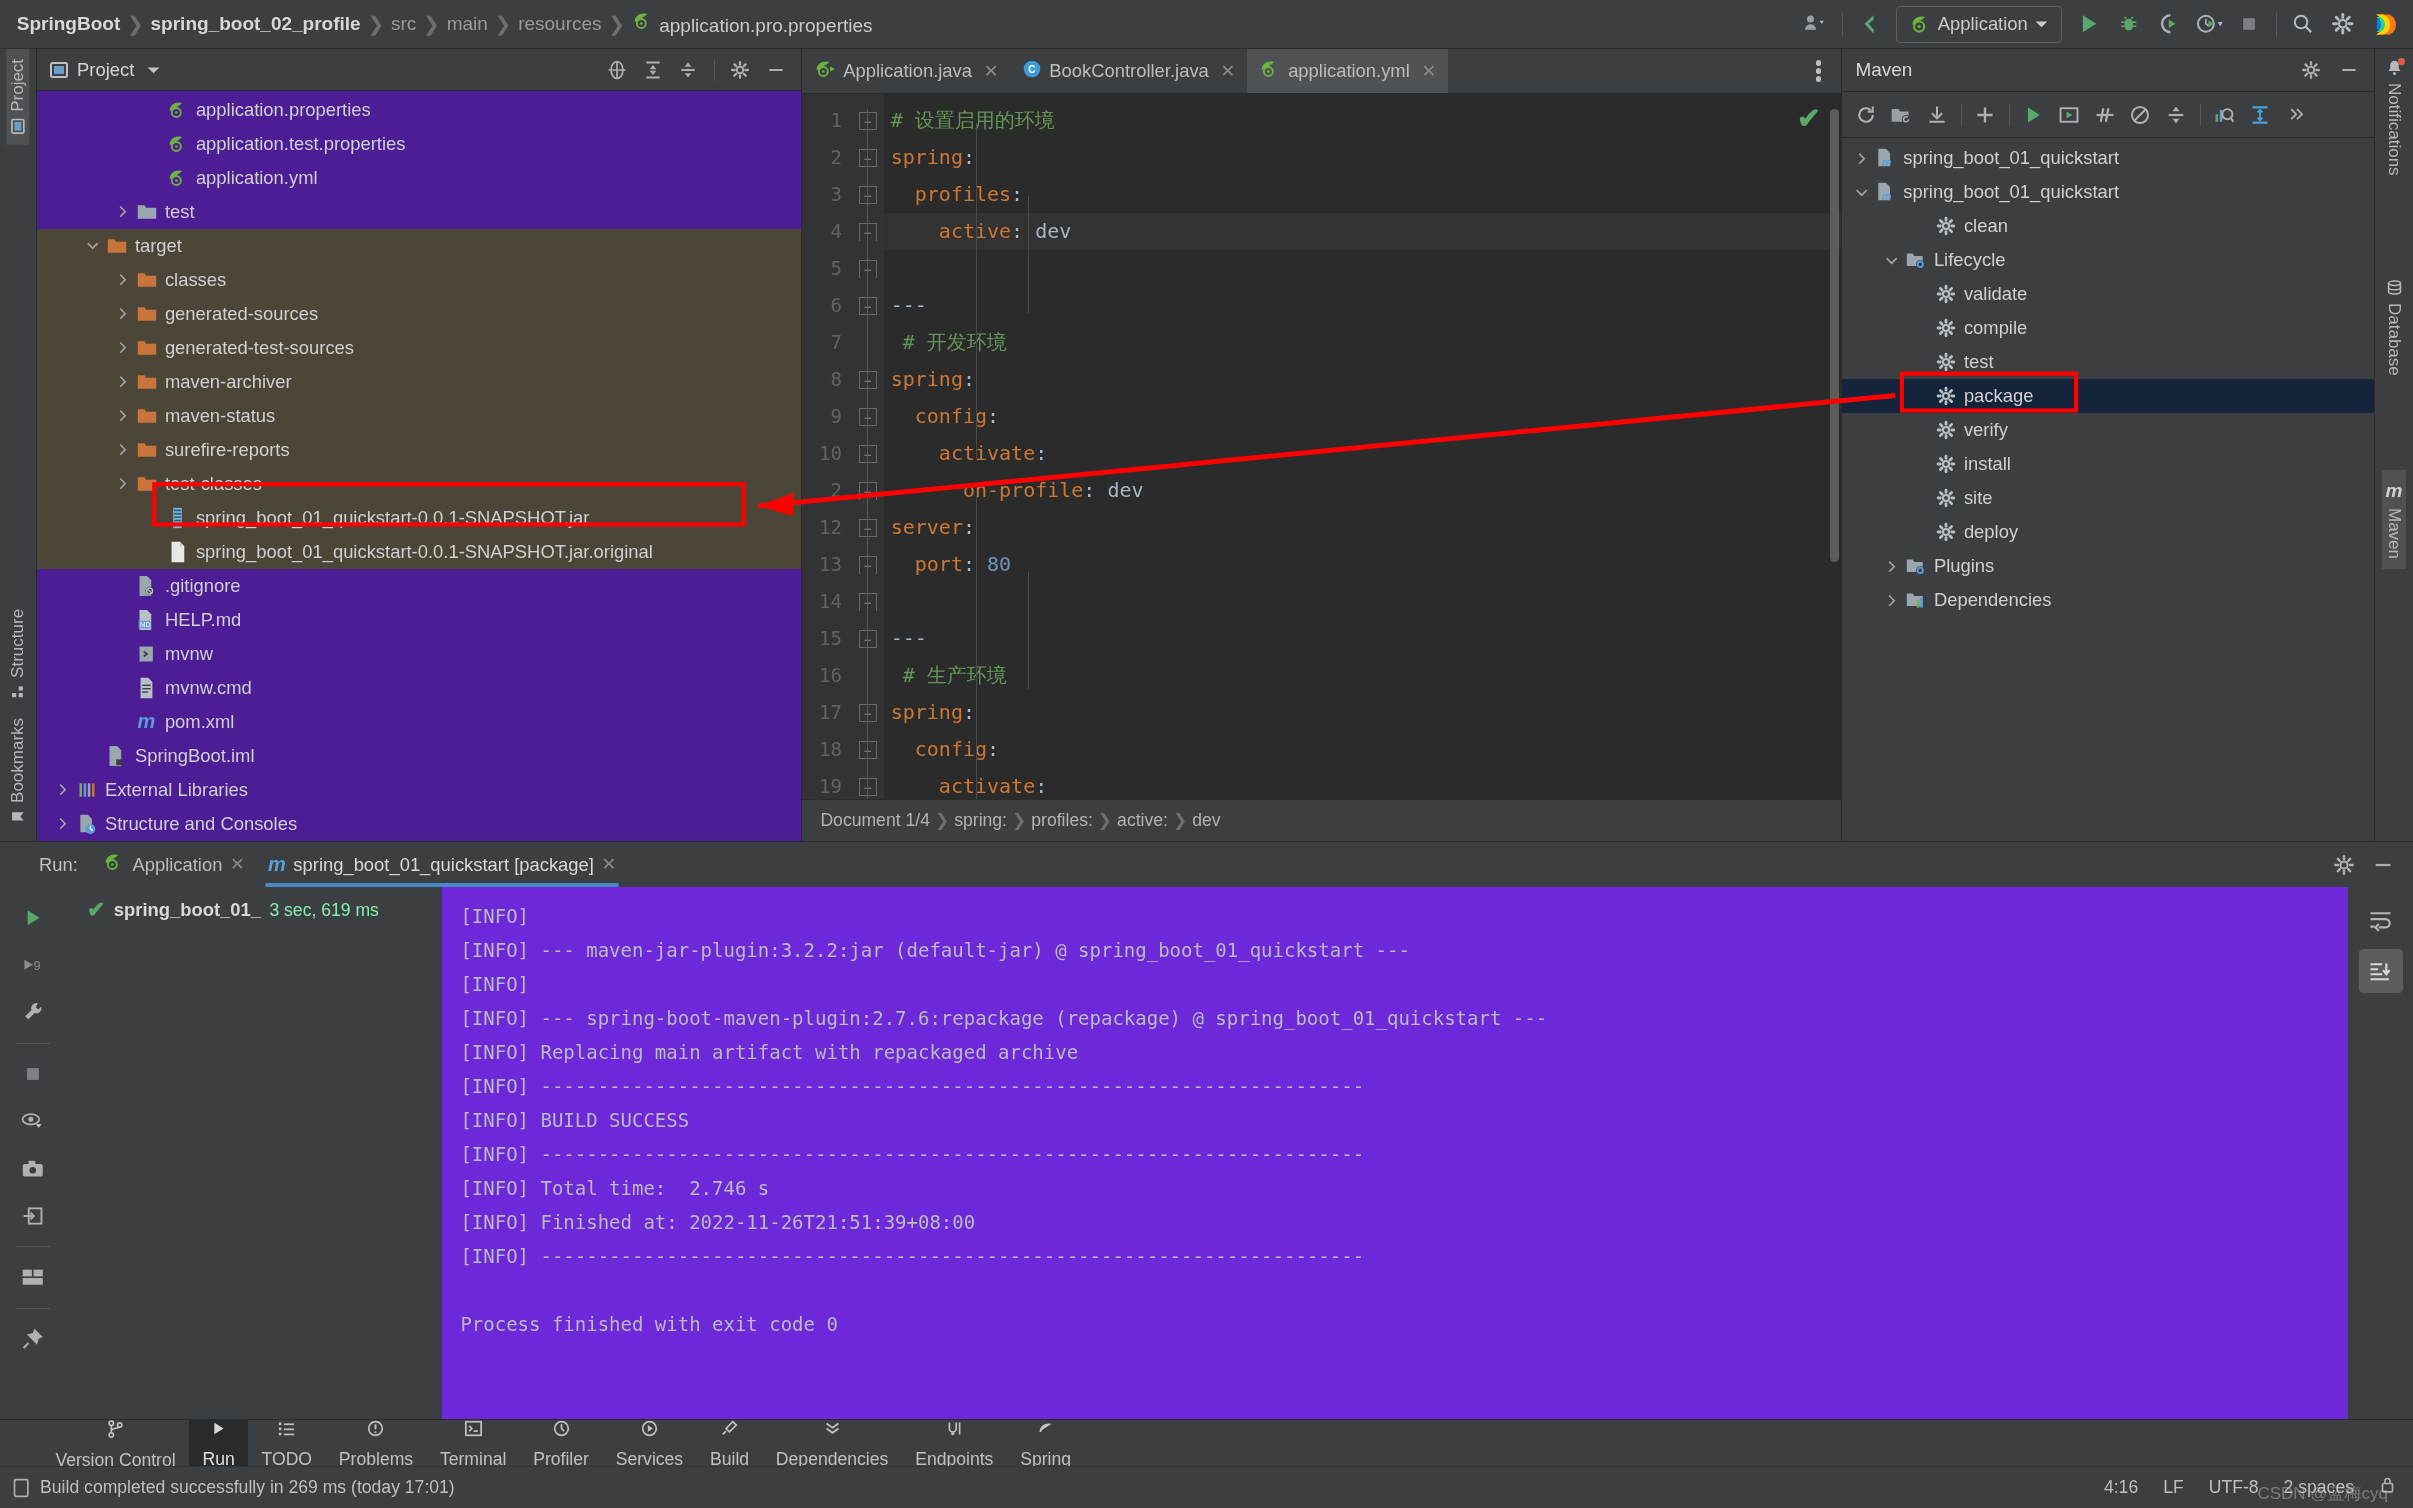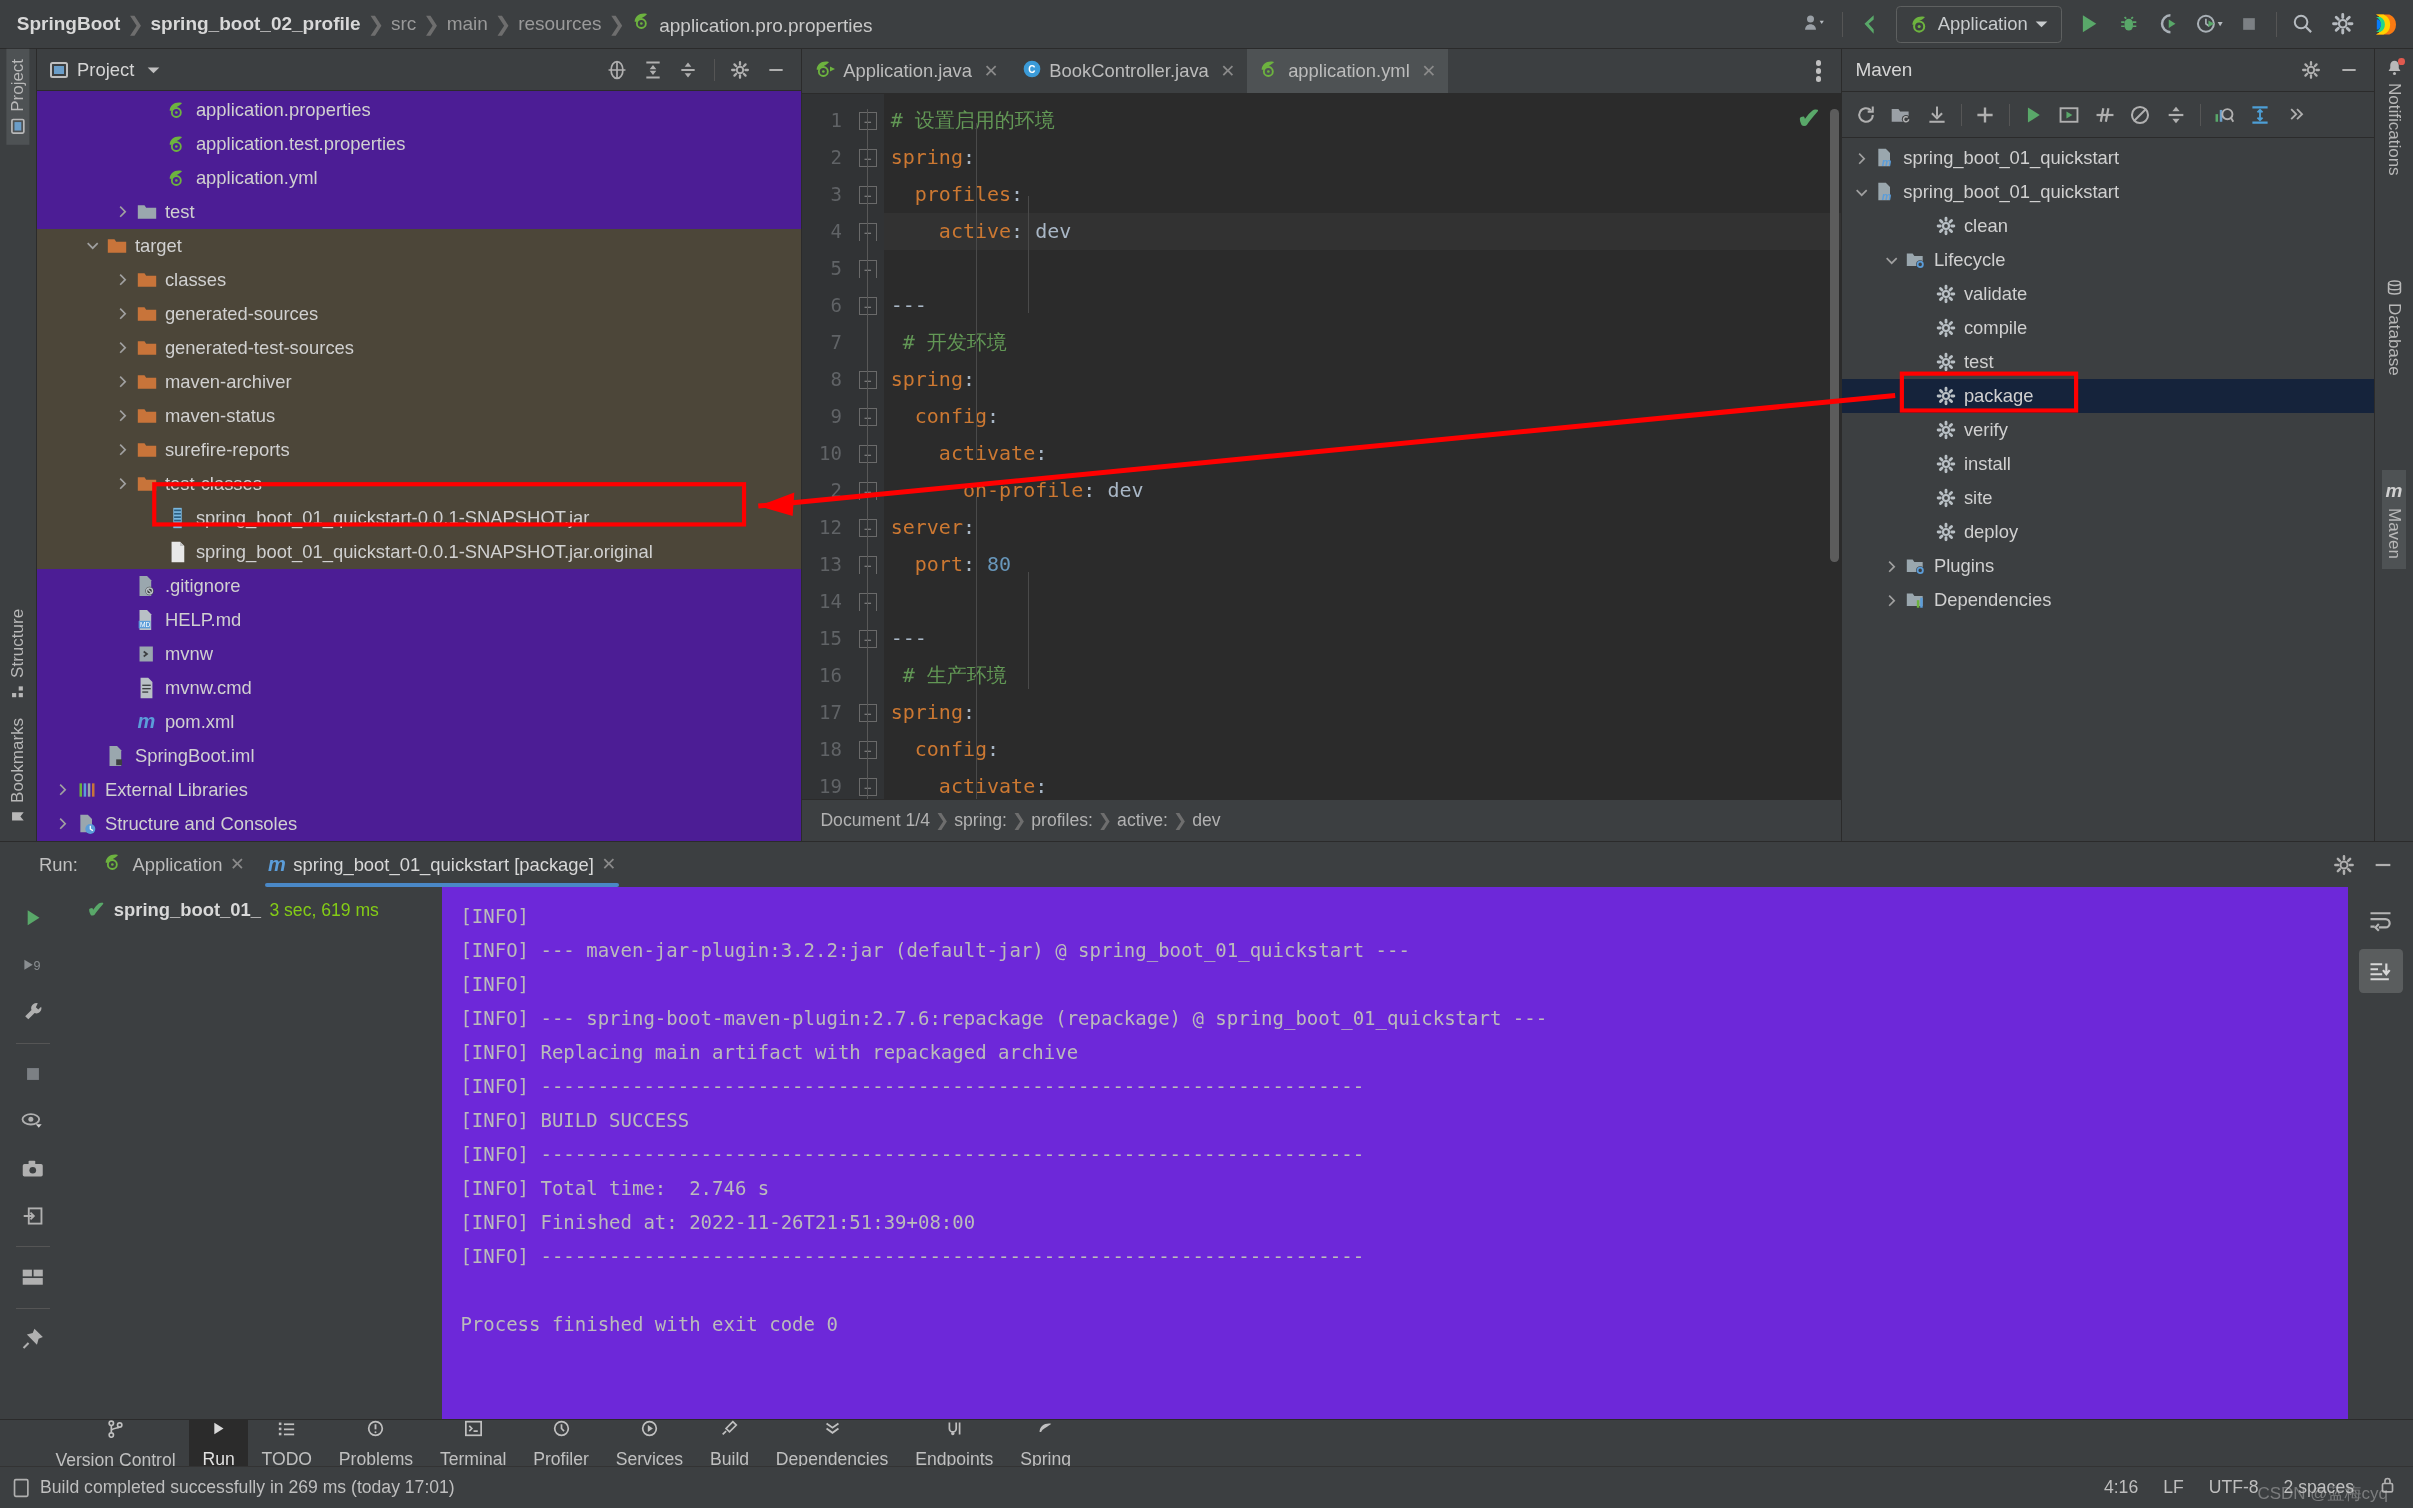--- a/index.html
+++ b/index.html
@@ -121,21 +121,21 @@
   .rtab.active::after { content:""; position: absolute; left: 8.4px; right: 8.4px; bottom: 0; height: 4.2px; background: #4a88c7; border-radius: 2.5px;}
   .rtab .close { color: #8a8a8a; font-size: 17.6px; }
   .run-head .gear { margin-left: auto; display: flex; align-items: center; gap: 5px; padding-right: 13.4px;}
   .run-body { flex: 1 1 auto; display: flex; min-height: 0; }
   .run-gutter { width: 65px; background: #3c3f41; display: flex; flex-direction: column; align-items: center; padding-top: 8.4px; gap: 3.4px; flex: 0 0 65px;}
   .rg-icon { width: 44px; height: 44px; display: flex; align-items: center; justify-content: center; color: #b0b0b0; }
   .rg-sep { width: 34px; height: 0.8px; background: #555; margin: 5px 0; }
   .run-tree { width: 377px; background: #3c3f41; padding-top: 10px; flex: 0 0 377px; }
   .run-tree-row { display: flex; align-items: center; gap: 8.4px; padding-left: 22px; font-size: 18.4px; }
   .rt-name { color: #d8d8d8; font-weight: bold; }
-  .rt-time { color: #84cc16; font-size: 17.6px; }
+  .rt-time { color: #86efac; font-size: 17.6px; }
   .console { flex: 1 1 auto; background: #6d28d9; padding: 11.7px 0 0 18.4px; overflow: hidden; min-width: 0; position: relative;}
   .cline { font-family: "DejaVu Sans Mono", monospace; font-size: 19px; color: #bbbbbb; white-space: pre; height: 34px; line-height: 34px; }
   .console-right { width: 65px; background: #3c3f41; display: flex; flex-direction: column; align-items: center; padding-top: 11.7px; gap: 6.7px; flex: 0 0 65px;}
   .cr-icon { width: 44px; height: 44px; display: flex; align-items: center; justify-content: center; color: #b5b5b5; border-radius: 4.2px;}
   .cr-icon.on { background: #5a5d5e; }
 
   
   .toolwin-bar { height: 47px; background: #3c3f41; display: flex; align-items: stretch; flex: 0 0 47px; border-top: 0.8px solid #2b2b2b; padding-left: 42px;}
   .twb { display: flex; align-items: center; gap: 6.7px; padding: 0 13.4px; font-size: 17.6px; color: #c0c0c0; white-space: nowrap; flex-direction: column; }
   .twb.active { background: #2b2b2b; color: #e0e0e0; }

